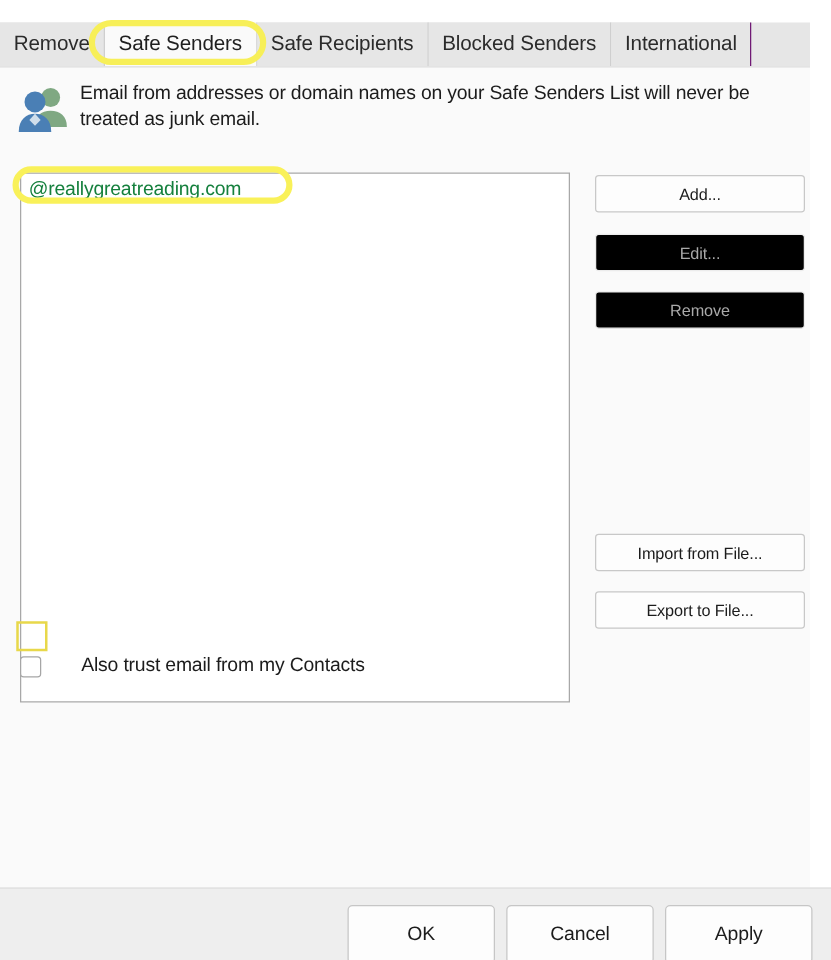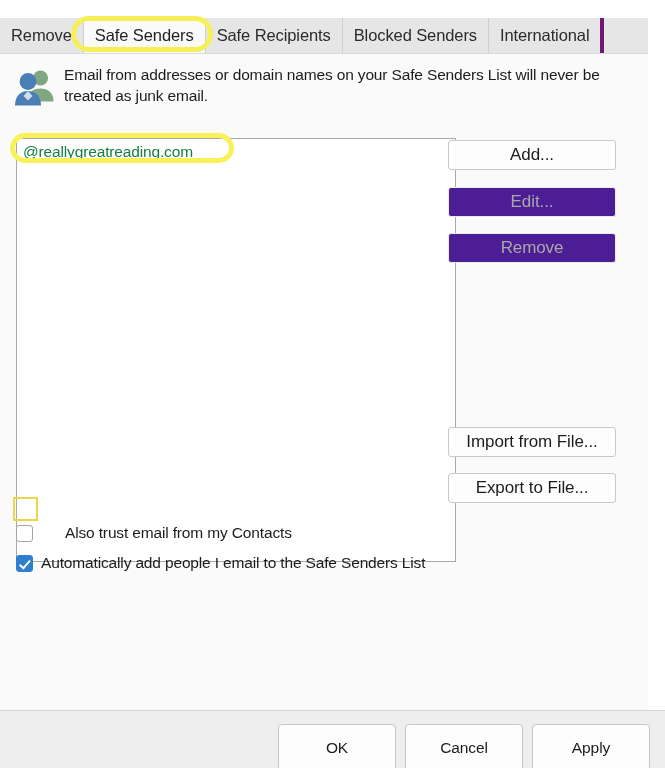--- a/index.html
+++ b/index.html
@@ -45,21 +45,21 @@
     padding: 0 11px;
     font-size: 16.5px;
     color: #2b2b2b;
     background: #e6e6e6;
     border-right: 1px solid #cfcfcf;
     box-sizing: border-box;
     letter-spacing: -0.1px;
     white-space: nowrap;
     cursor: default;
   }
-  .tab:last-child { border-right: 4px solid #701a75; }
+  .tab:last-child { border-right: 1px solid #701a75; }
   .tab.active {
     background: #fafafa;
     color: #1f1f1f;
   }
 
   
   #panel {
     position: absolute;
     left: 0;
     top: 53px;
@@ -111,38 +111,38 @@
     font-size: 15.5px;
     color: #15803d;
     padding: 4px 6px 4px 6px;
     letter-spacing: -0.15px;
     cursor: default;
   }
 
   
   .side-btn {
     position: absolute;
-    left: 448px;
+    left: 476px;
     width: 168px;
     height: 30px;
-    font-size: 17px;
+    font-size: 13px;
     font-family: "Liberation Sans", sans-serif;
     letter-spacing: -0.1px;
     display: flex;
     align-items: center;
     justify-content: center;
     box-sizing: border-box;
     border-radius: 3px;
     cursor: default;
     background: #fdfdfd;
     border: 1px solid #c8c8c8;
     color: #1c1c1c;
   }
   .side-btn.disabled {
-    background: #4c1d95;
+    background: #000000;
     border: 1px solid #ececec;
     color: #a9a9a9;
   }
   #btn-add     { top: 86px; }
   #btn-edit    { top: 133px; }
   #btn-remove  { top: 179px; }
   #btn-import  { top: 373px; }
   #btn-export  { top: 419px; }
 
   
@@ -319,24 +319,20 @@
       <span>Import from File...</span>
     </div>
     <div class="side-btn" id="btn-export">
       <span>Export to File...</span>
     </div>
 
     <div class="cbrow" id="cb-contacts-row">
       <span class="cbox unchecked"></span>
       <span class="cblabel">Also trust email from my Contacts</span>
     </div>
-    <div class="cbrow" id="cb-auto-row">
-      <span class="cbox checked"></span>
-      <span class="cblabel">Automatically add people I email to the Safe Senders List</span>
-    </div>
 
   </div>
 
   <div id="footer-sep"></div>
   <div id="footer"></div>
   <div class="foot-btn" id="btn-ok">
     <span>OK</span>
   </div>
   <div class="foot-btn" id="btn-cancel">
     <span>Cancel</span>

